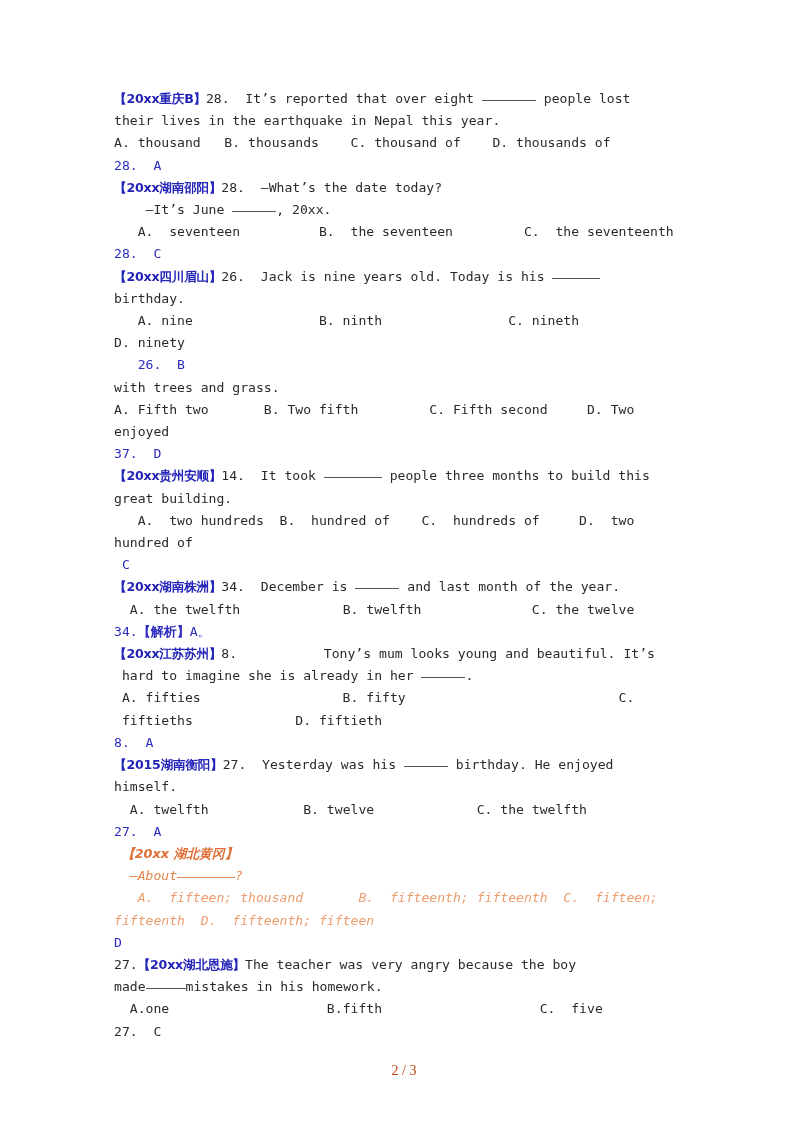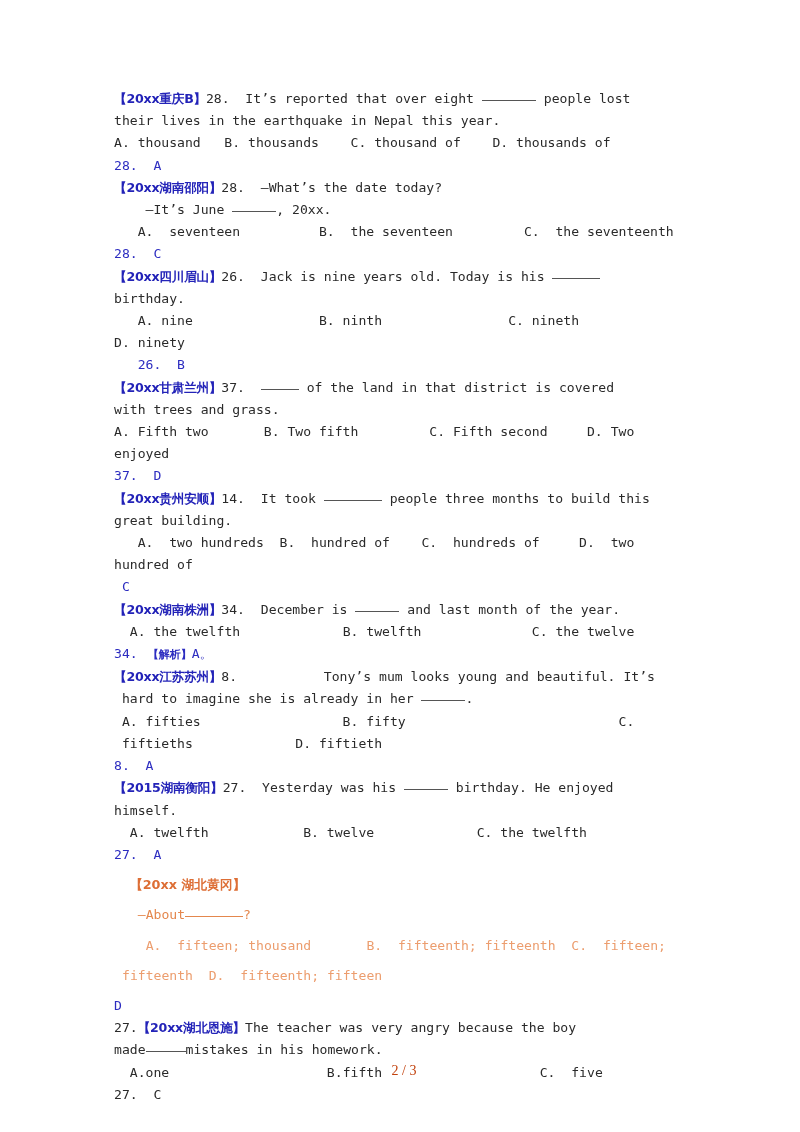--- a/index.html
+++ b/index.html
@@ -48,36 +48,36 @@
     color: #2c2cc0;
     font-family: "DejaVu Sans Mono", "Liberation Mono", monospace;
     font-size: 13.1px;
     line-height: 22.2px;
     white-space: pre-wrap;
     margin: 0;
   }
   .ans-cn {
     font-family: "DejaVu Sans", "Liberation Sans", sans-serif;
     font-weight: bold;
-    font-size: 11px;
-    margin-left: 10px;
+    font-size: 13px;
   }
   .or-head {
     color: #dd6e35;
     font-family: "DejaVu Sans", "Liberation Sans", sans-serif;
     font-weight: bold;
     font-size: 12.8px;
   }
   .or {
     color: #e4874d;
     font-family: "DejaVu Sans Mono", "Liberation Mono", monospace;
     font-size: 13.1px;
     line-height: 22.2px;
     white-space: pre-wrap;
-    margin: 8px;
+    margin: 0;
+    font-style: italic;
   }
   .or-lite { color: #ec9d6e; }
   .blank {
     border-bottom: 1px solid #555;
     display: inline-block;
     vertical-align: 2px;
   }
   .blank.w1 { width: 54px; }
   .blank.w2 { width: 44px; }
   .blank.w3 { width: 38px; }
@@ -125,21 +125,20 @@
 
     <div class="q-block">
       <p class="ln"><span class="src">【20xx四川眉山】</span><span>26.  Jack is nine years old. Today is his </span><span class="blank w4"></span></p>
       <p class="ln">birthday.</p>
       <p class="ln">   <span>A. nine                B. ninth                C. nineth</span></p>
       <p class="ln">D. ninety</p>
       <p class="ans">   <span>26.  B</span></p>
     </div>
 
     <div class="q-block">
-      <p class="ln"><span class="src">【20xx甘肃兰州】</span><span>37.  </span><span class="blank w3"></span><span> of the land in that district is covered</span></p>
       <p class="ln">with trees and grass.</p>
       <p class="ln">A. Fifth two       B. Two fifth         C. Fifth second     D. Two</p>
       <p class="ln">enjoyed</p>
       <p class="ans">37.  D</p>
     </div>
 
     <div class="q-block">
       <p class="ln"><span class="src">【20xx贵州安顺】</span><span>14.  It took </span><span class="blank w5"></span><span> people three months to build this</span></p>
       <p class="ln">great building.</p>
       <p class="ln">   <span>A.  two hundreds  B.  hundred of    C.  hundreds of     D.  two</span></p>

